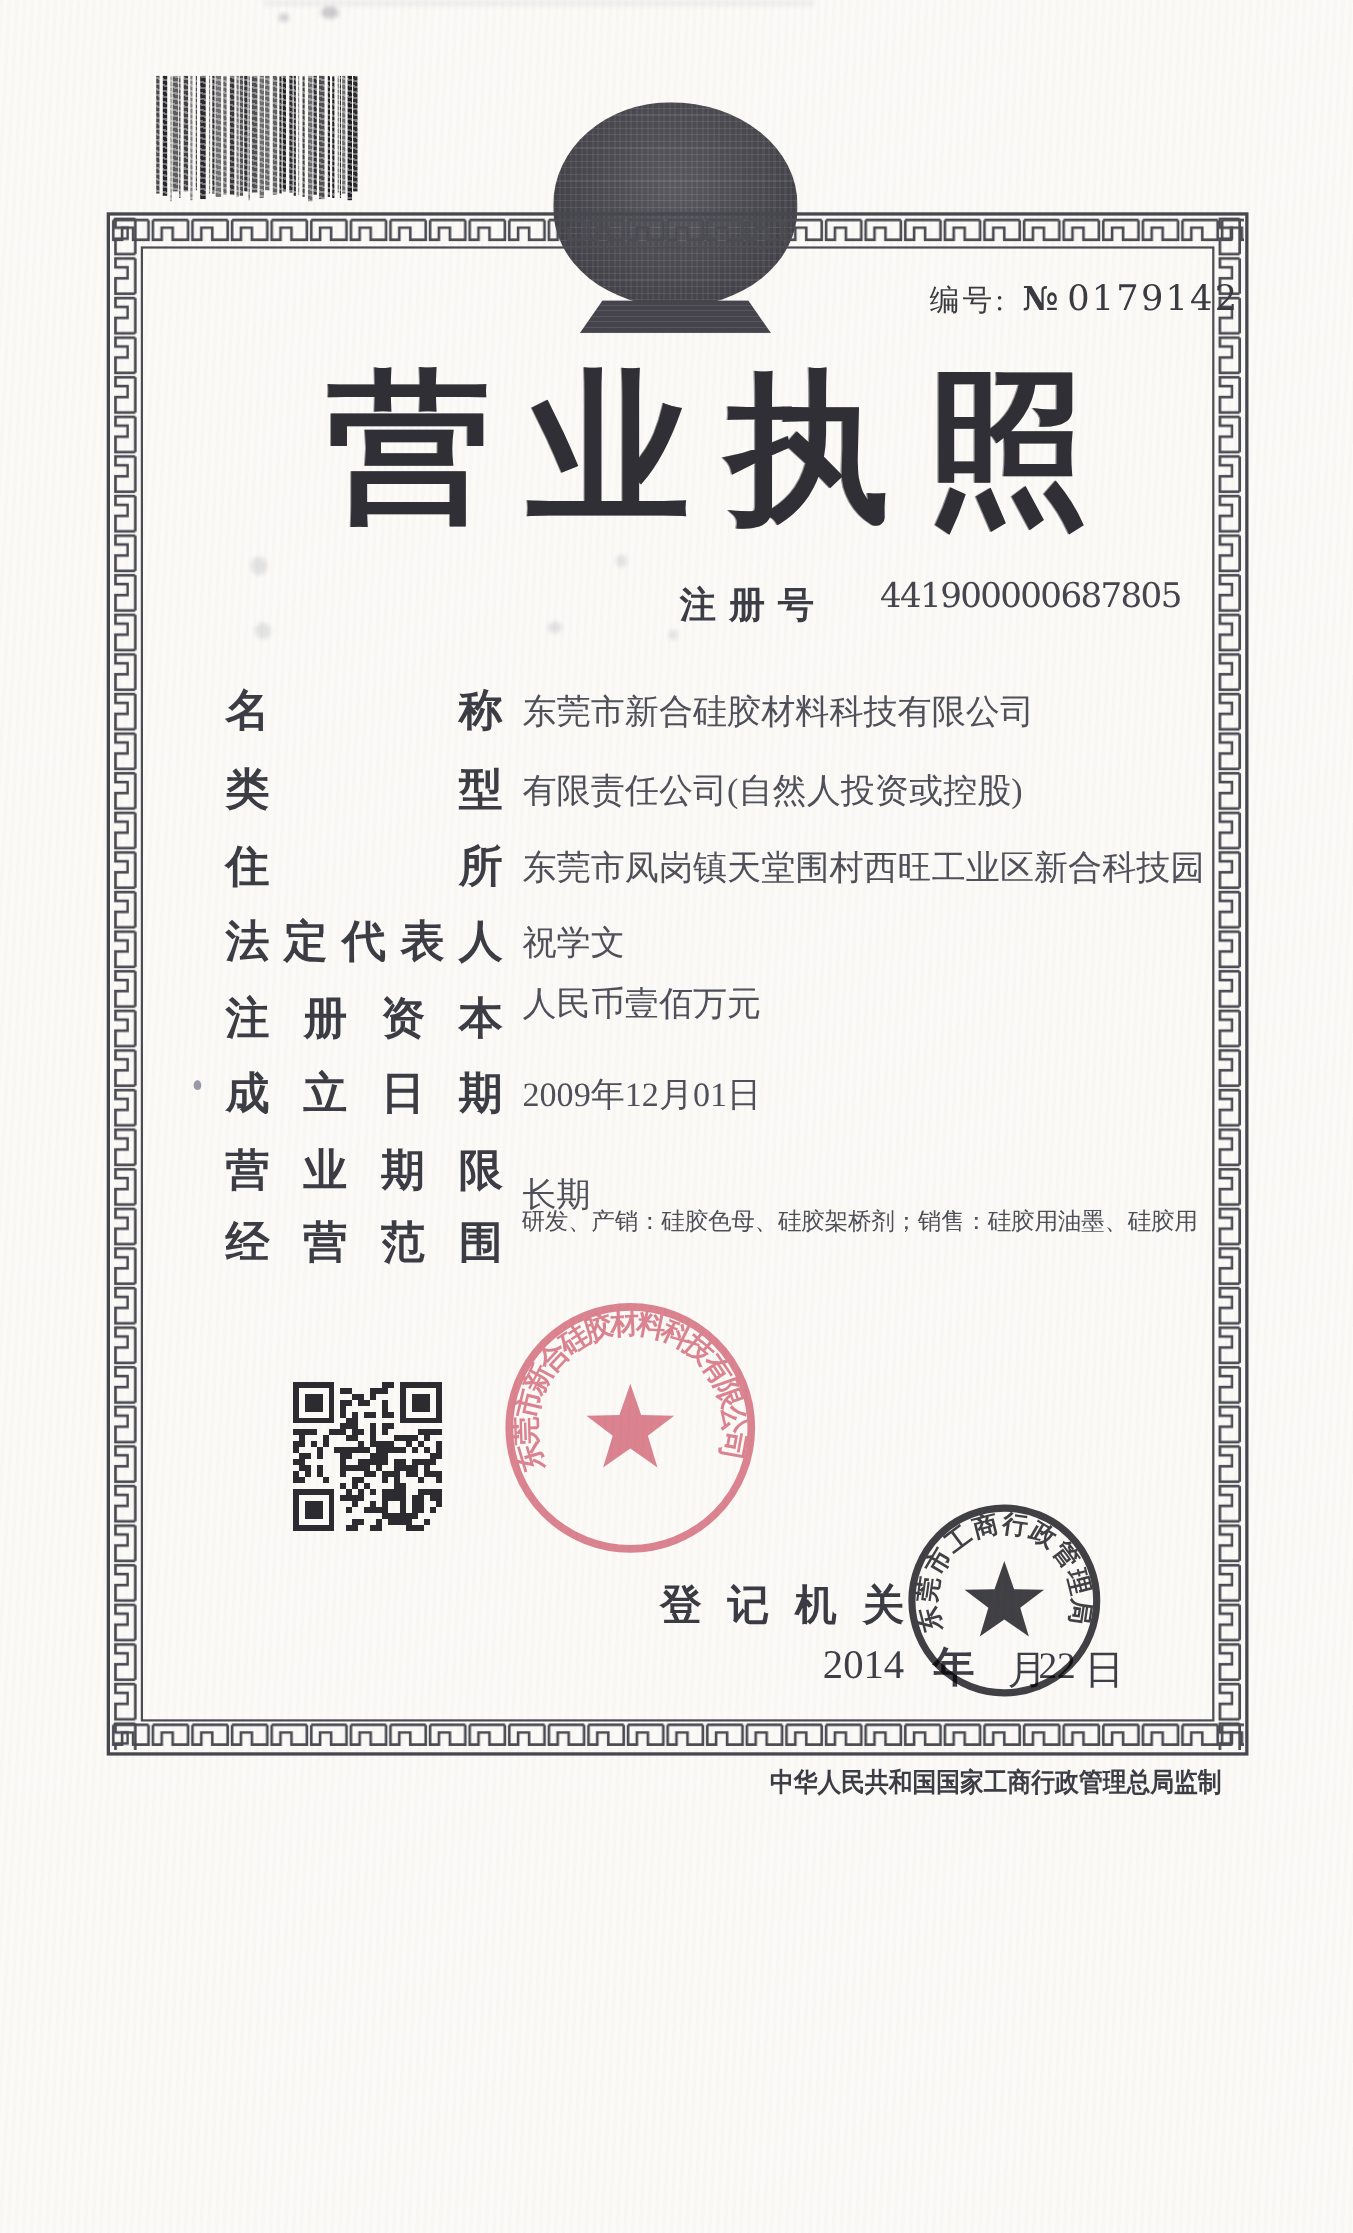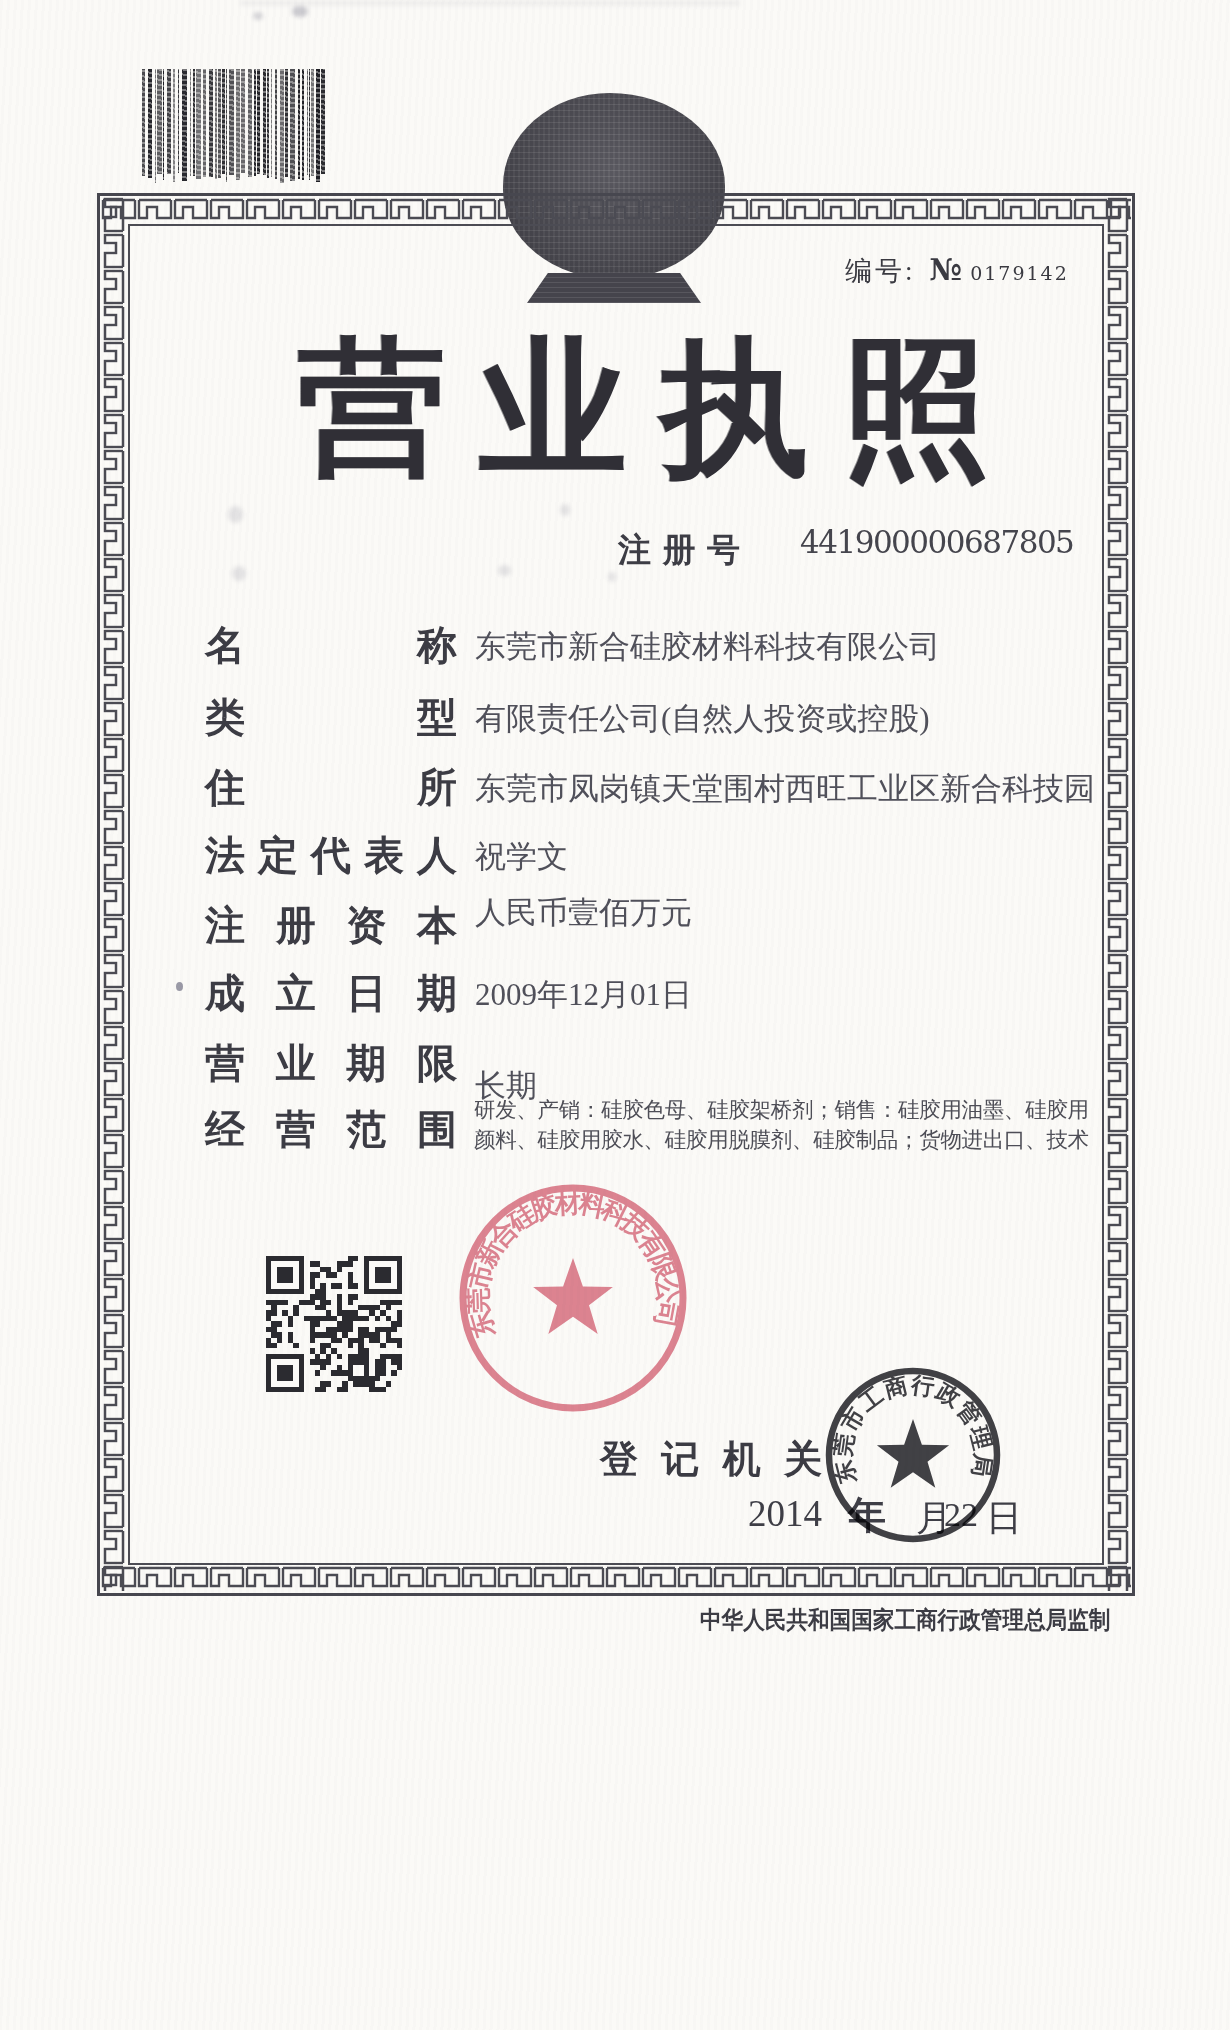--- a/index.html
+++ b/index.html
@@ -49,21 +49,21 @@
   .frame-inner{position:absolute;left:128px;top:224px;width:972px;height:1337px;border:2px solid #4c4c54;}
   .strip{position:absolute;}
   .strip svg{display:block;}
   .strip.vert svg{transform:rotate(90deg);transform-origin:12px 12px;}
 
   
   .cjk{font-family:"Liberation Serif", serif;}
   .serial{position:absolute;left:845px;top:252px;color:#3a3a41;white-space:nowrap;}
   .serial .lbl{font-size:27px;letter-spacing:3px;}
   .serial .numero{font-size:30px;font-weight:bold;font-family:"DejaVu Serif",serif;margin:0 8px 0 14px;}
-  .serial .num{font-size:19px;font-family:"DejaVu Serif",serif;letter-spacing:2px;margin-top:40px;}
+  .serial .num{font-size:32px;font-family:"DejaVu Serif",serif;letter-spacing:2px;margin-top:40px;}
 
   .title-row{position:absolute;left:298px;top:330px;width:692px;height:160px;
     display:flex;justify-content:space-between;align-items:flex-start;}
   .title-row span{font-size:148px;line-height:158px;font-weight:900;color:#302f36;
     font-family:"Liberation Serif", serif;
     text-shadow:1px 1px 0 rgba(251,250,247,.18), -1px 0 0 rgba(48,47,54,.5);}
 
   .regline-label{position:absolute;left:618px;top:528px;width:122px;display:flex;justify-content:space-between;
     font-size:33px;font-weight:600;color:#3d3d45;}
   .regline-value{position:absolute;left:800px;top:524px;font-size:31px;letter-spacing:-1.5px;
@@ -262,21 +262,20 @@
       </div>
       <div class="field-value" style="top: 1065px;">长期</div>
       <div class="field-label" style="top: 1102px;">
         <span>经</span>
         <span>营</span>
         <span>范</span>
         <span>围</span>
       </div>
       <div class="scope-lines" style="top: 1096px;">
         <div>研发、产销：硅胶色母、硅胶架桥剂；销售：硅胶用油墨、硅胶用</div>
-        <div>颜料、硅胶用胶水、硅胶用脱膜剂、硅胶制品；货物进出口、技术</div>
       </div>
     </div>
 
   <div class="qr" id="qr"><svg viewBox="0 0 25 25" width="136" height="136" shape-rendering="crispEdges">
         <rect x="15" y="0" width="1" height="1" fill="#2b2b30"></rect>
         <rect x="16" y="0" width="1" height="1" fill="#2b2b30"></rect>
         <rect x="8" y="1" width="1" height="1" fill="#2b2b30"></rect>
         <rect x="9" y="1" width="1" height="1" fill="#2b2b30"></rect>
         <rect x="13" y="1" width="1" height="1" fill="#2b2b30"></rect>
         <rect x="14" y="1" width="1" height="1" fill="#2b2b30"></rect>

